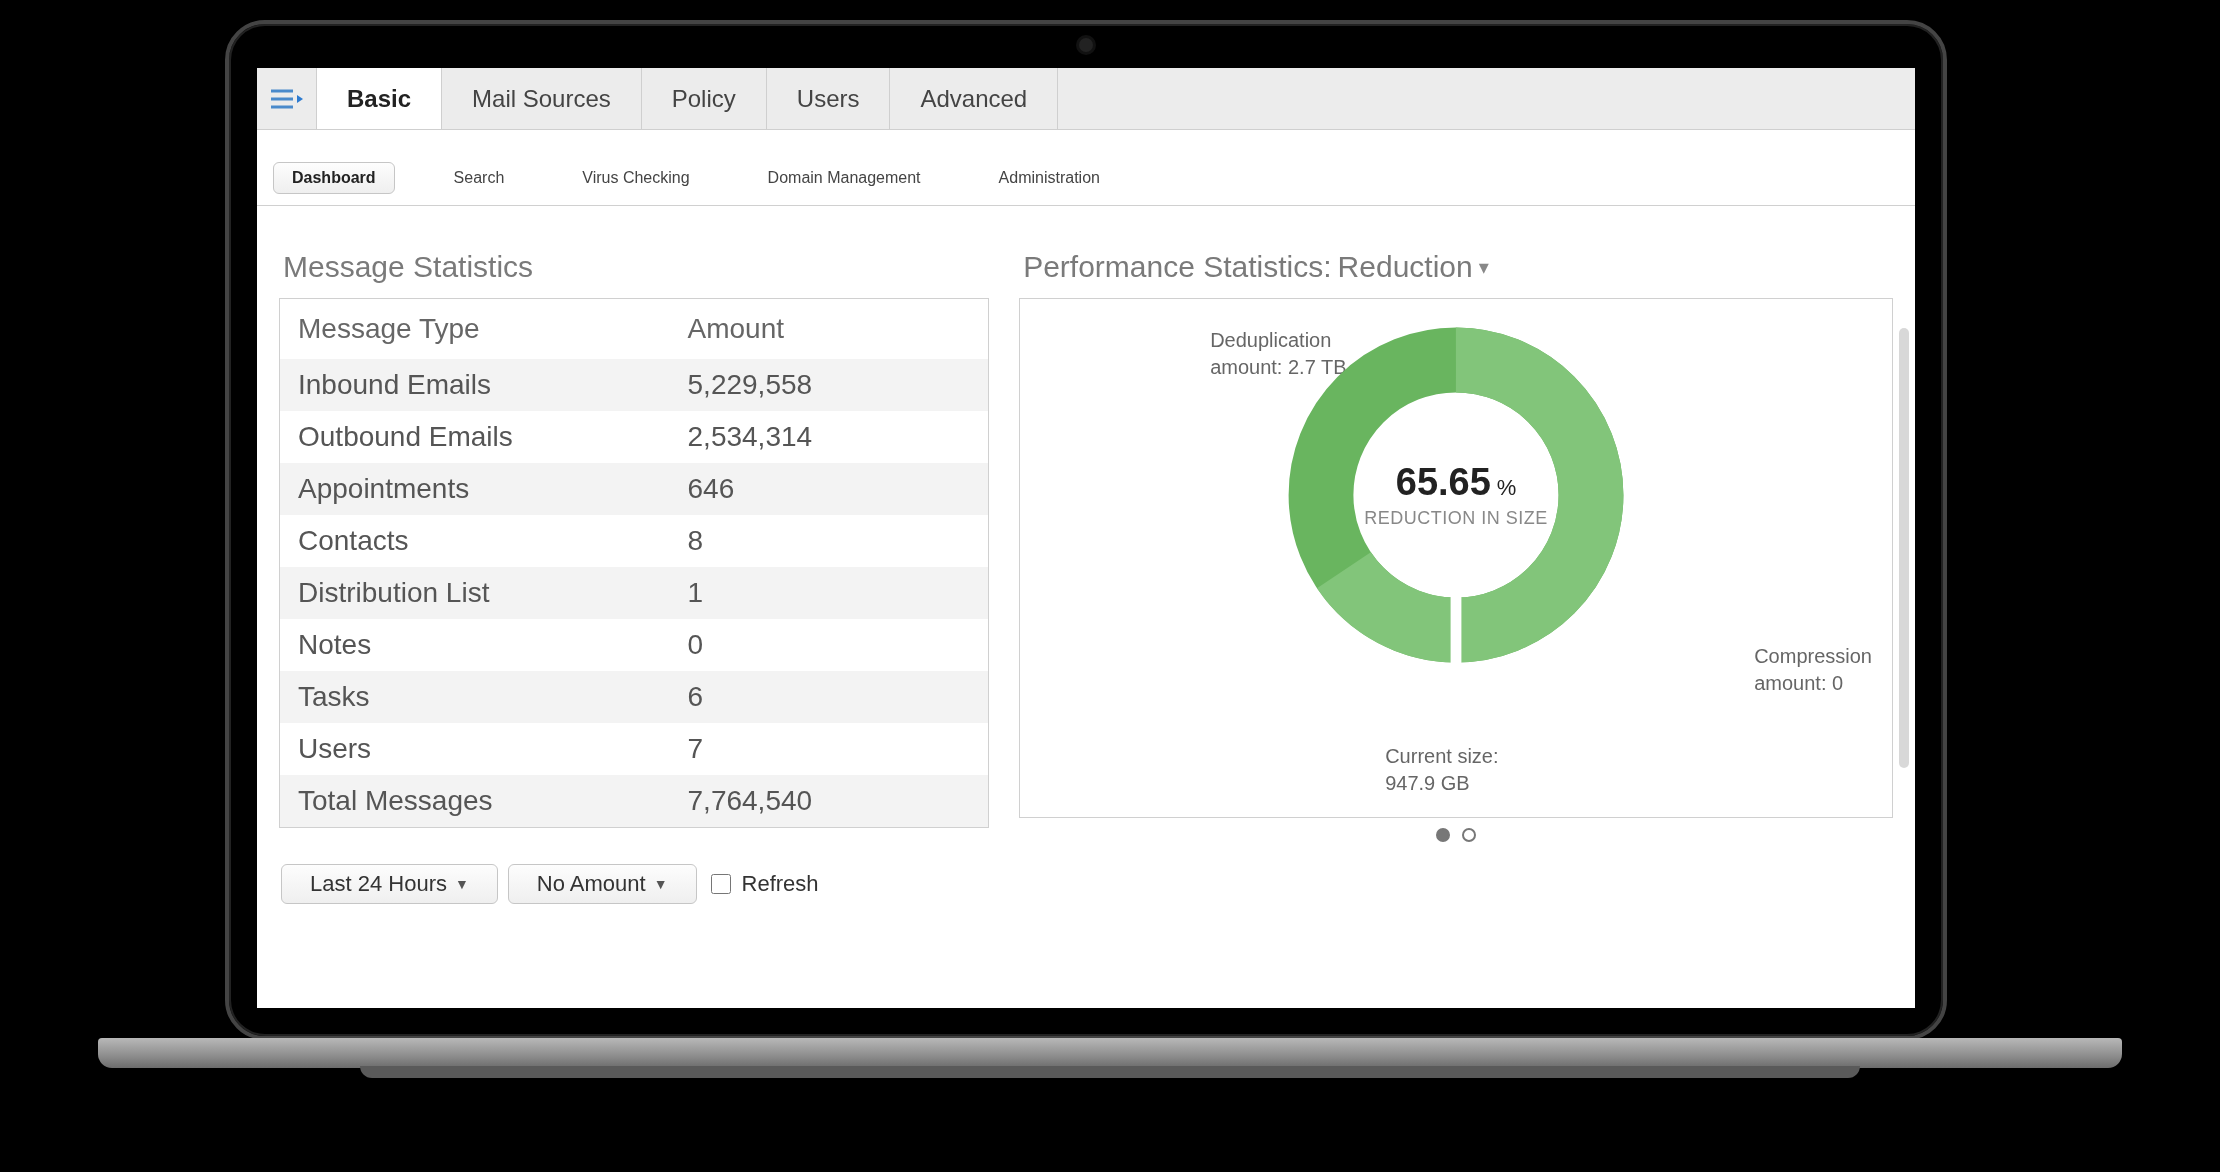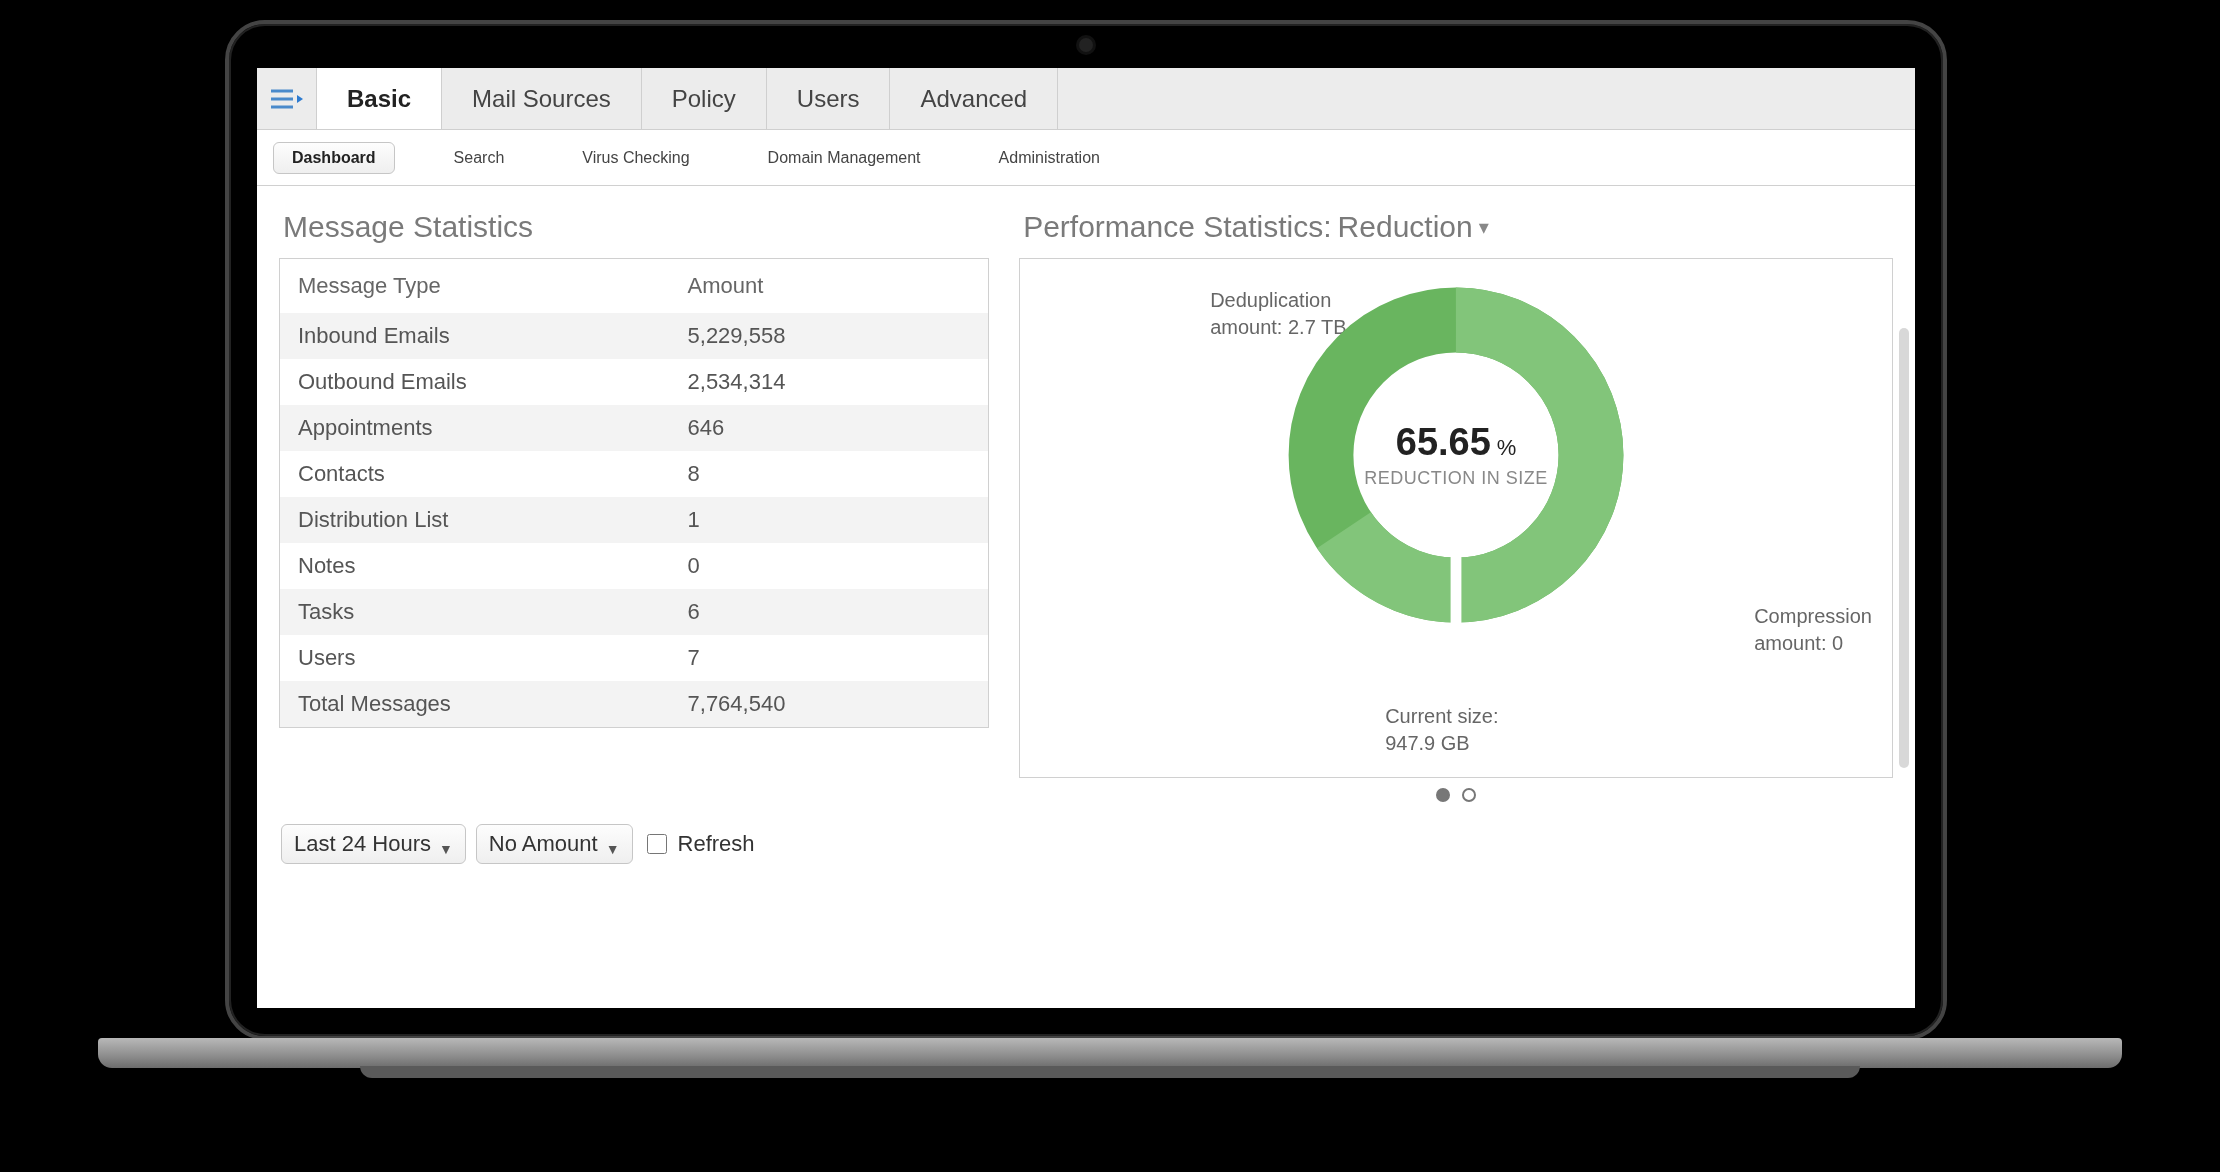--- a/index.html
+++ b/index.html
@@ -38,21 +38,21 @@
   .baseplate {
     position:absolute; left:98px; right:98px; top:1038px; height:30px;
     background: linear-gradient(#b8b8b8, #8d8d8d 60%, #6c6c6c);
     border-radius: 4px 4px 14px 14px;
   }
   .basefoot {
     position:absolute; left:360px; right:360px; top:1066px; height:12px;
     background:#5a5a5a; border-radius: 0 0 40px 40px; filter:blur(.5px);
   }
 
-  .app { display:flex; flex-direction:column; height:100%; }
+  .app { display:flex; flex-direction:column; height:100%;gap:20px; }
   .tabbar {
     display:flex; align-items:stretch; background:var(--tab-bg);
     border-bottom:1px solid var(--tab-border); height:62px;
   }
   .menu-toggle {
     width:60px; display:flex; align-items:center; justify-content:center;
     border-right:1px solid var(--tab-border); cursor:pointer; background:var(--tab-bg);
   }
   .menu-toggle svg { display:block; }
   .tab {
@@ -80,21 +80,21 @@
   .panel-right { flex:1; }
 
   .panel-title {
     color:var(--text-muted); font-size:30px; font-weight:400; margin:6px 0 14px 4px;
     display:flex; align-items:center; gap:6px;
   }
   .caret { font-size:20px; color:#888; }
 
   .msg-table {
     width:100%; border:1px solid var(--panel-border);
-    border-collapse:collapse; font-size:22px; color:#555;
+    border-collapse:collapse; font-size:28px; color:#555;
   }
   .msg-table thead th {
     text-align:left; font-weight:400; color:#666; padding:14px 18px; background:#fff;
   }
   .msg-table tbody tr:nth-child(odd) { background:var(--row-stripe); }
   .msg-table tbody td { padding:10px 18px; }
   .type-col { width:55%; }
 
   .perf-card { border:1px solid var(--panel-border); padding:16px; position:relative; height:520px; }
   .donut-wrap { position:relative; width:360px; height:360px; margin:0 auto; }
@@ -112,23 +112,23 @@
   .dedup { left:190px; top:28px; }
   .compr { right:20px; bottom:120px; text-align:left; }
   .cursize { left:365px; bottom:20px; }
 
   .pager { display:flex; gap:12px; justify-content:center; margin-top:10px; }
   .dot { width:14px; height:14px; border-radius:50%; border:2px solid #777; display:inline-block; }
   .dot.active { background:#777; }
 
   .footer { display:flex; align-items:center; gap:10px; padding:22px 2px 20px 2px; }
   .dd-btn {
-    font-size:22px; color:#333; padding:6px 12px; border-radius:6px;
+    font-size:22px; color:#333; padding:6px 28px; border-radius:6px;
     border:1px solid #c6c6c6; background:linear-gradient(#fdfdfd,#efefef);
-    display:flex; align-items:flex-end; gap:8px; cursor:pointer;
+    display:flex; align-items:center; gap:8px; cursor:pointer;
   }
   .dd-caret { font-size:14px; color:#555; }
   .refresh { display:flex; align-items:center; gap:8px; font-size:22px; color:#333; }
   .refresh input { width:20px; height:20px; }
 
   .scrollbar-deco {
     position:absolute; right:6px; top:260px; width:10px; height:440px;
     background:#c8c8c8; border-radius:6px; opacity:.7;
   }
 </style>

